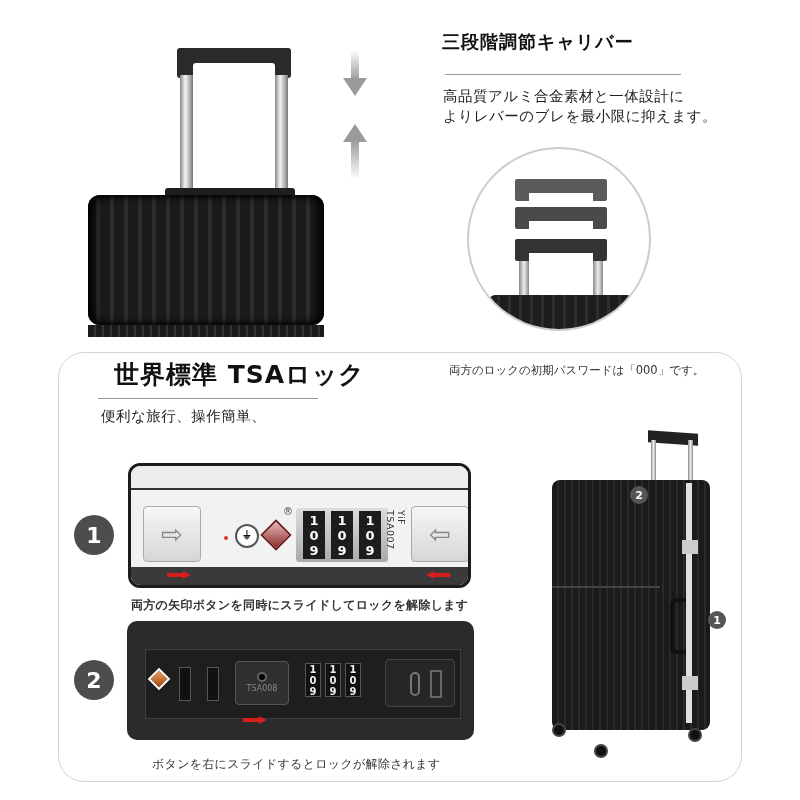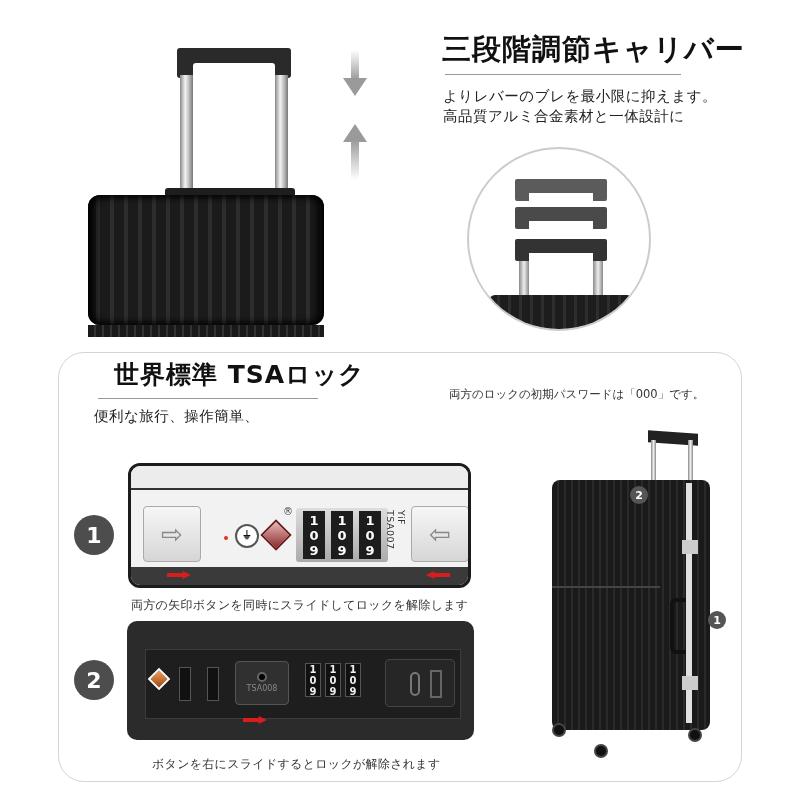--- a/index.html
+++ b/index.html
@@ -16,40 +16,40 @@
   .case-base { position: absolute; left: 0; top: 280px; width: 236px; height: 12px; background: repeating-linear-gradient(90deg,#1a1a1a 0 6px,#333 6px 8px); }
 
   .arrow-col { position: absolute; left: 343px; top: 50px; width: 24px; height: 135px; }
   .arrow-shaft { position: absolute; left: 8px; width: 8px; }
   .arrow-head { position: absolute; left: 0; width: 0; height: 0; border-left: 12px solid transparent; border-right: 12px solid transparent; }
   .a-down .arrow-shaft { top: 0; height: 30px; background: linear-gradient(#fff,#9a9a9a); }
   .a-down .arrow-head { top: 28px; border-top: 18px solid #9a9a9a; }
   .a-up .arrow-head { top: 74px; border-bottom: 18px solid #9a9a9a; }
   .a-up .arrow-shaft { top: 90px; height: 40px; background: linear-gradient(#9a9a9a,#fff); }
 
-  .title-1 { position: absolute; left: 442px; top: 30px; font-family: Liberation Serif, serif; font-weight: bold; font-size: 29px; letter-spacing: 1px; color: #111; }
+  .title-1 { position: absolute; left: 442px; top: 30px; font-family: Liberation Serif, serif; font-weight: bold; font-size: 18px; letter-spacing: 1px; color: #111; }
   .rule-1 { position: absolute; left: 445px; top: 74px; width: 236px; height: 1px; background: #999; }
   .desc-1 { position: absolute; left: 443px; top: 86px; font-size: 14.5px; line-height: 20px; color: #222; letter-spacing: 0.5px; }
 
   .circle-inset { position: absolute; left: 467px; top: 147px; width: 184px; height: 184px; border-radius: 50%; border: 2px solid #ccc; overflow: hidden; background: #fff; }
   .tier { position: absolute; left: 46px; width: 92px; height: 22px; border-radius: 2px; }
   .tier::after { content: ""; position: absolute; left: 14px; top: 14px; width: 64px; height: 12px; background: #fff; }
   .tier.t1 { top: 30px; background: #5b5b5b; }
   .tier.t2 { top: 58px; background: #4a4a4a; }
   .tier.t3 { top: 90px; background: #333; }
   .tier-bar { position: absolute; top: 112px; width: 10px; height: 38px; background: linear-gradient(90deg,#888,#eee,#888); }
   .tier-bar.l { left: 50px; } .tier-bar.r { left: 124px; }
   .tier-base { position: absolute; left: 20px; top: 146px; width: 144px; height: 40px; background: repeating-linear-gradient(90deg,#1d1d1d 0 8px,#2e2e2e 8px 11px); border-radius: 6px 6px 0 0; }
 
   
   .panel { position: absolute; left: 58px; top: 352px; width: 684px; height: 430px; border: 1.5px solid #d4d4d4; border-radius: 26px; background: #fff; }
   .title-2 { position: absolute; left: 98px; top: 358px; font-weight: bold; font-size: 25px; letter-spacing: 1px; color: #111; margin-left: 16px; }
   .rule-2 { position: absolute; left: 98px; top: 398px; width: 220px; height: 1px; background: #999; }
-  .desc-2 { position: absolute; left: 94px; top: 405px; font-size: 14.5px; line-height: 22px; color: #222; letter-spacing: 0.5px; }
-  .password-note { position: absolute; left: 449px; top: 363px; font-size: 11.5px; color: #333; margin-top: 24px; }
+  .desc-2 { position: absolute; left: 101px; top: 405px; font-size: 14.5px; line-height: 22px; color: #222; letter-spacing: 0.5px; }
+  .password-note { position: absolute; left: 449px; top: 363px; font-size: 11.5px; color: #333; }
 
   .step-badge { position: absolute; width: 40px; height: 40px; border-radius: 50%; background: #4d4d4d; color: #fff; font-weight: bold; font-size: 22px; display: flex; align-items: center; justify-content: center; }
   .step-badge.s1 { left: 74px; top: 515px; }
   .step-badge.s2 { left: 74px; top: 660px; }
 
   
   .lock1 { position: absolute; left: 128px; top: 463px; width: 343px; height: 125px; border: 3px solid #1c1c1c; border-radius: 12px; background: #f2f2f2; overflow: hidden; }
   .lock1 .top-strip { position: absolute; left: 0; top: 0; width: 100%; height: 24px; background: #ececec; border-bottom: 2px solid #333; }
   .lock1 .bottom-strip { position: absolute; left: 0; bottom: 0; width: 100%; height: 18px; background: #3a3a3a; }
   .slider-btn { position: absolute; top: 40px; width: 58px; height: 56px; background: linear-gradient(#f6f6f6,#d6d6d6); border: 1px solid #aaa; border-radius: 4px; display: flex; align-items: center; justify-content: center; color: #888; font-size: 26px; }
@@ -58,21 +58,21 @@
   .tsa-badge { position: absolute; left: 104px; top: 58px; width: 24px; height: 24px; border-radius: 50%; border: 2px solid #555; background: #fff; font-size: 11px; text-align: center; line-height: 20px; color: #111; font-weight: bold; }
   .diamond { position: absolute; left: 132px; top: 56px; width: 26px; height: 26px; transform: rotate(45deg) scale(0.85); background: linear-gradient(135deg,#e9b8b8,#8a2a2a); border: 2px solid #6a1a1a; }
   .reg-mark { position: absolute; left: 152px; top: 40px; font-size: 10px; color: #444; }
   .dial-wrap { position: absolute; left: 165px; top: 42px; width: 92px; height: 54px; background: linear-gradient(#ddd,#aaa); border-radius: 3px; display: flex; gap: 6px; justify-content: center; align-items: center; }
   .dial { width: 22px; height: 48px; background: #1d1d1d; color: #fff; font-weight: bold; font-size: 13px; line-height: 15px; text-align: center; padding-top: 2px; }
   .brand-vert { position: absolute; left: 254px; top: 44px; width: 22px; height: 56px; writing-mode: vertical-rl; font-size: 9.5px; color: #333; letter-spacing: 0.5px; }
   .red-arrow { position: absolute; width: 24px; height: 8px; background: #d81d1d; }
   .red-arrow.ra1 { left: 36px; top: 105px; clip-path: polygon(0 25%,65% 25%,65% 0,100% 50%,65% 100%,65% 75%,0 75%); }
   .red-arrow.ra2 { left: 295px; top: 105px; clip-path: polygon(100% 25%,35% 25%,35% 0,0 50%,35% 100%,35% 75%,100% 75%); }
 
-  .caption-1 { position: absolute; left: 131px; top: 597px; font-size: 12px; color: #333; letter-spacing: 0.3px; }
+  .caption-1 { position: absolute; left: 131px; top: 597px; font-size: 12px; color: #333; letter-spacing: 0.3px; font-weight: bold; }
 
   
   .lock2 { position: absolute; left: 127px; top: 621px; width: 347px; height: 119px; border-radius: 10px; background: #2b2b2b; overflow: hidden; }
   .lock2 .plate { position: absolute; left: 18px; top: 28px; width: 316px; height: 70px; background: #1e1e1e; border: 1px solid #3c3c3c; }
   .orange-logo { position: absolute; left: 24px; top: 50px; width: 16px; height: 16px; transform: rotate(45deg); background: linear-gradient(135deg,#f0a060,#a04510); border: 2px solid #fff; }
   .switch { position: absolute; top: 46px; width: 12px; height: 34px; background: #111; border: 1px solid #555; }
   .switch.sw1 { left: 52px; } .switch.sw2 { left: 80px; }
   .keyhole-box { position: absolute; left: 108px; top: 40px; width: 54px; height: 44px; background: #303030; border: 1px solid #555; border-radius: 4px; color: #888; font-size: 8px; text-align: center; }
   .keyhole { width: 10px; height: 10px; border-radius: 50%; background: #000; border: 2px solid #666; margin: 10px auto 2px; }
   .dial2-wrap { position: absolute; left: 178px; top: 42px; display: flex; gap: 4px; }
@@ -118,22 +118,22 @@
     <div class="arrow-head"></div>
 </div>
 <div class="arrow-col a-up">
   <div class="arrow-head"></div>
     <div class="arrow-shaft"></div>
 </div>
 
 <div class="title-1">三段階調節キャリバー</div>
 <div class="rule-1"></div>
 <div class="desc-1">
+  <div>高品質アルミ合金素材と一体設計に</div>
   <div>よりレバーのブレを最小限に抑えます。</div>
-  <div>高品質アルミ合金素材と一体設計に</div>
 </div>
 
 <div class="circle-inset">
   <div class="tier t1"></div>
   <div class="tier t2"></div>
   <div class="tier t3"></div>
   <div class="tier-bar l"></div>
   <div class="tier-bar r"></div>
   <div class="tier-base"></div>
 </div>

